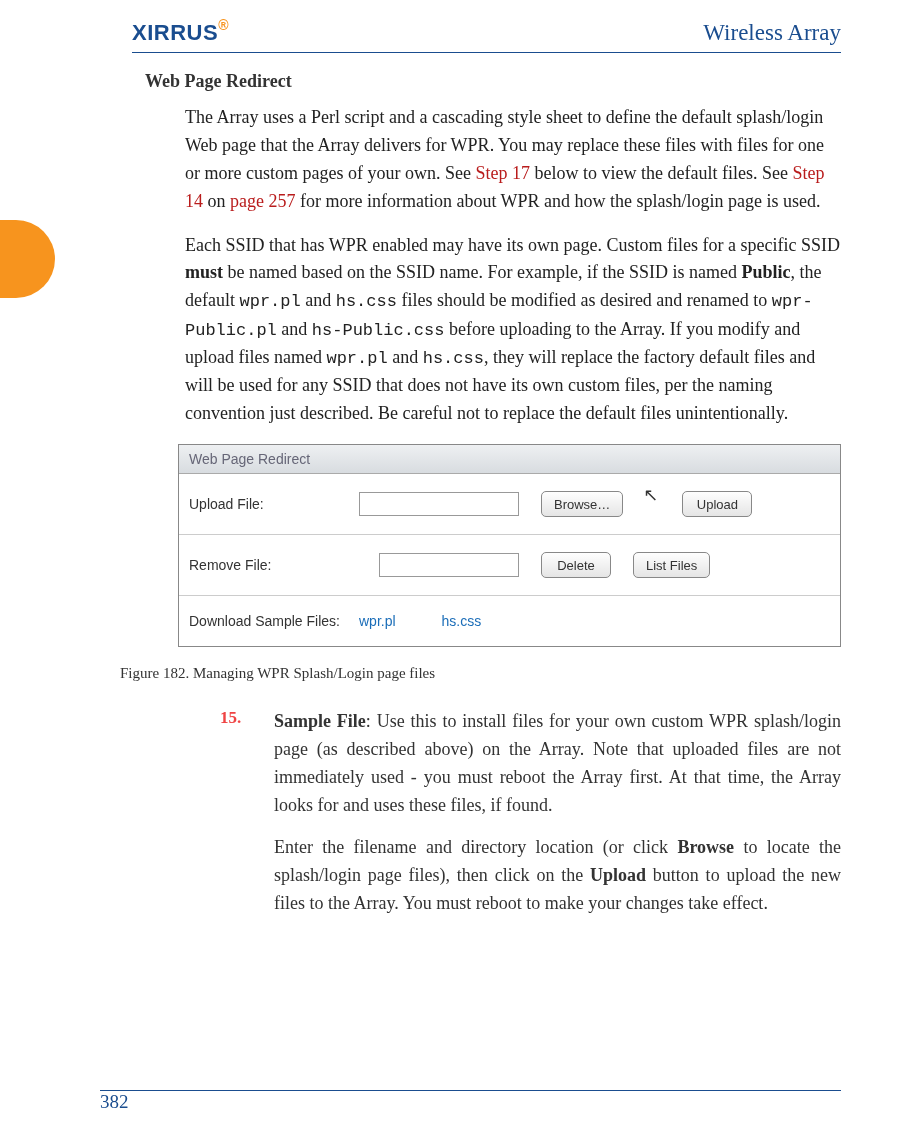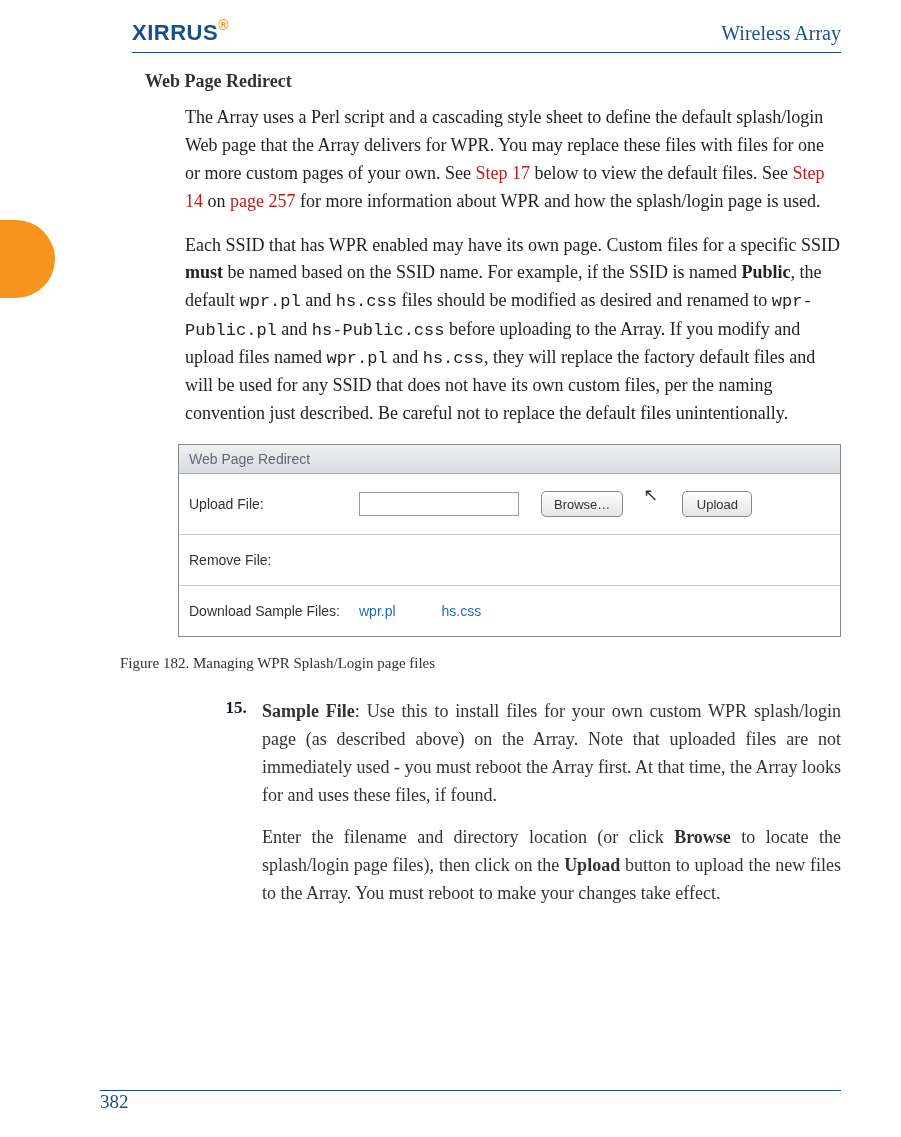--- a/index.html
+++ b/index.html
@@ -29,21 +29,21 @@
       display: flex;
       align-items: center;
       color: #1a4d8f;
       font-weight: bold;
       font-size: 22px;
       letter-spacing: 0.5px;
       font-family: Arial, sans-serif;
     }
     .header-title {
       color: #1a4d8f;
-      font-size: 20px;
+      font-size: 23px;
     }
     .side-tab {
       position: absolute;
       left: 0;
       top: 220px;
       width: 55px;
       height: 78px;
       background: #f7941e;
       border-radius: 0 40px 40px 0;
     }
@@ -153,25 +153,25 @@
     .list-block {
       margin-left: 160px;
       margin-right: 0;
     }
     .list-item {
       display: flex;
       margin-bottom: 14px;
     }
     .list-number {
       flex: 0 0 32px;
-      color: #0f172a;
+      color: #ef4444;
       font-weight: bold;
       font-size: 17px;
-      text-align: center;
-      margin-right: 10px;
+      text-align: left;
+      margin-right: 22px;
     }
     .list-content {
       flex: 1;
       font-size: 18px;
       line-height: 1.55;
       text-align: justify;
     }
     .list-content p {
       margin-bottom: 14px;
     }
@@ -221,20 +221,29 @@
           <span>Browse…</span>
         </div>
       <span class="cursor-icon">↖</span>
       <div class="panel-btn">
           <span>Upload</span>
         </div>
     </div>
   </div>
   <div class="panel-row">
     <div class="panel-label">Remove File:</div>
+    <div class="panel-controls">
+      <div class="panel-input narrow" style="margin-left:20px;"></div>
+      <div class="panel-btn">
+          <span>Delete</span>
+        </div>
+      <div class="panel-btn">
+          <span>List Files</span>
+        </div>
+    </div>
   </div>
   <div class="panel-row">
     <div class="panel-label">Download Sample Files:</div>
     <div class="panel-controls">
       <span class="panel-link">wpr.pl</span>
       <span class="panel-link">hs.css</span>
     </div>
   </div>
 </div>
 

